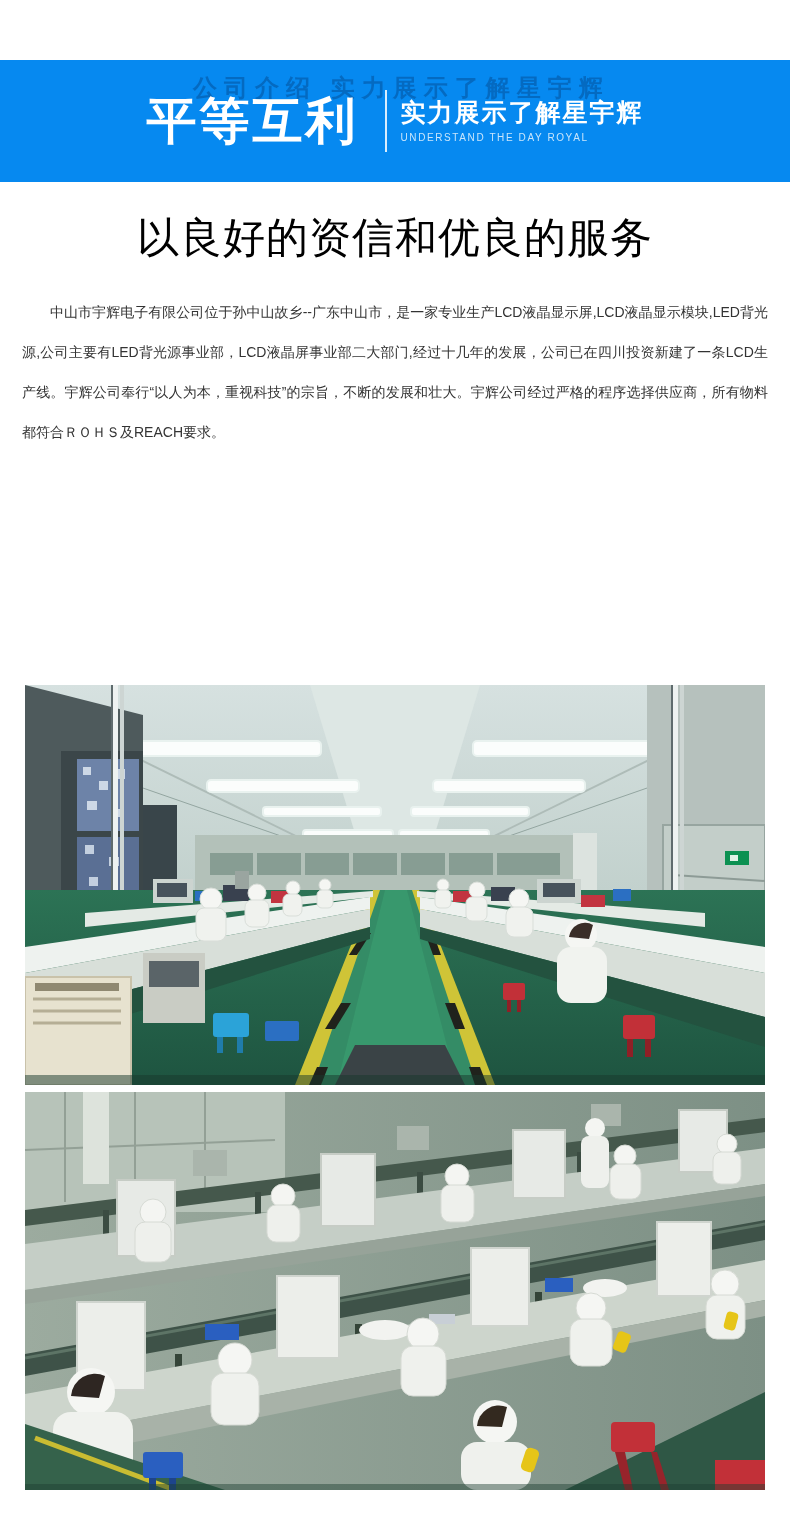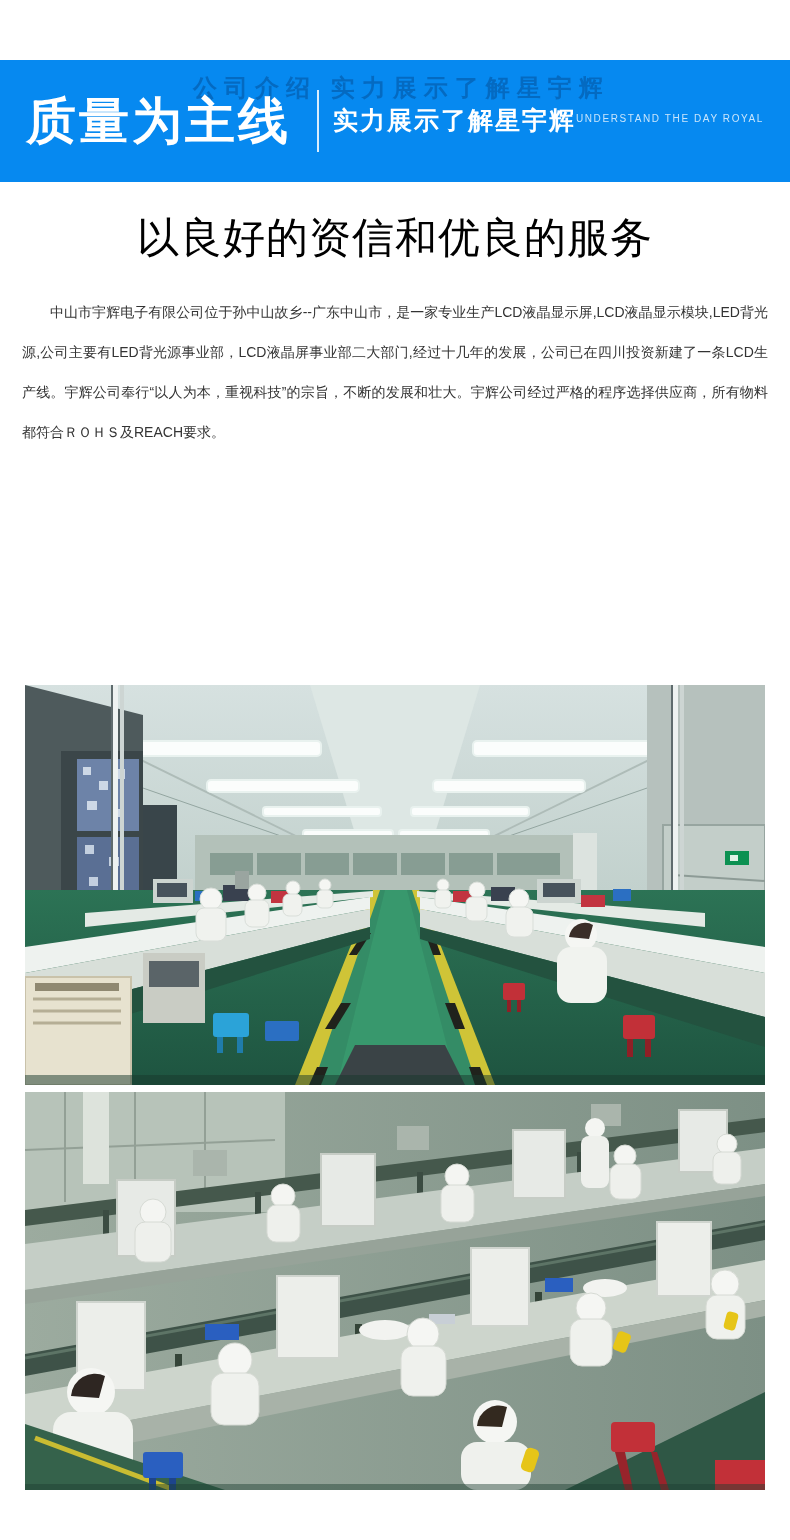--- a/index.html
+++ b/index.html
@@ -22,21 +22,21 @@
     position:absolute;top:0;left:0;width:100%;height:100%;
     display:flex;align-items:center;justify-content:center;
   }
   .banner-title{
     color:#fff;font-size:50px;font-weight:bold;letter-spacing:3px;
     margin-right:26px;line-height:1;
   }
   .banner-divider{
     width:2px;height:62px;background:rgba(255,255,255,.85);margin-right:14px;
   }
-  .banner-sub{display:flex;flex-direction:row;}
+  .banner-sub{display:flex;flex-direction:column;}
   .banner-sub-cn{
     color:#fff;font-size:25px;font-weight:bold;letter-spacing:2px;line-height:1.1;
   }
   .banner-sub-en{
     color:rgba(255,255,255,.78);font-size:10px;letter-spacing:1.6px;
     margin-top:7px;line-height:1;
   }
   
   .company-title{
     margin-top:212px;text-align:center;
@@ -56,21 +56,21 @@
   .photo-1{top:685px;height:400px;}
   .photo-2{top:1092px;height:398px;}
   .photo svg{display:block;width:100%;height:100%;}
 </style>
 </head>
 <body>
 
 <div class="banner">
   <div class="banner-ghost">公司介绍 实力展示了解星宇辉</div>
   <div class="banner-row">
-    <div class="banner-title">质量为主线</div>
+    <div class="banner-title">平等互利</div>
     <div class="banner-divider"></div>
     <div class="banner-sub">
       <div class="banner-sub-cn">实力展示了解星宇辉</div>
       <div class="banner-sub-en">UNDERSTAND THE DAY ROYAL</div>
     </div>
   </div>
 </div>
 
 <h1 class="company-title">以良好的资信和优良的服务</h1>
 

